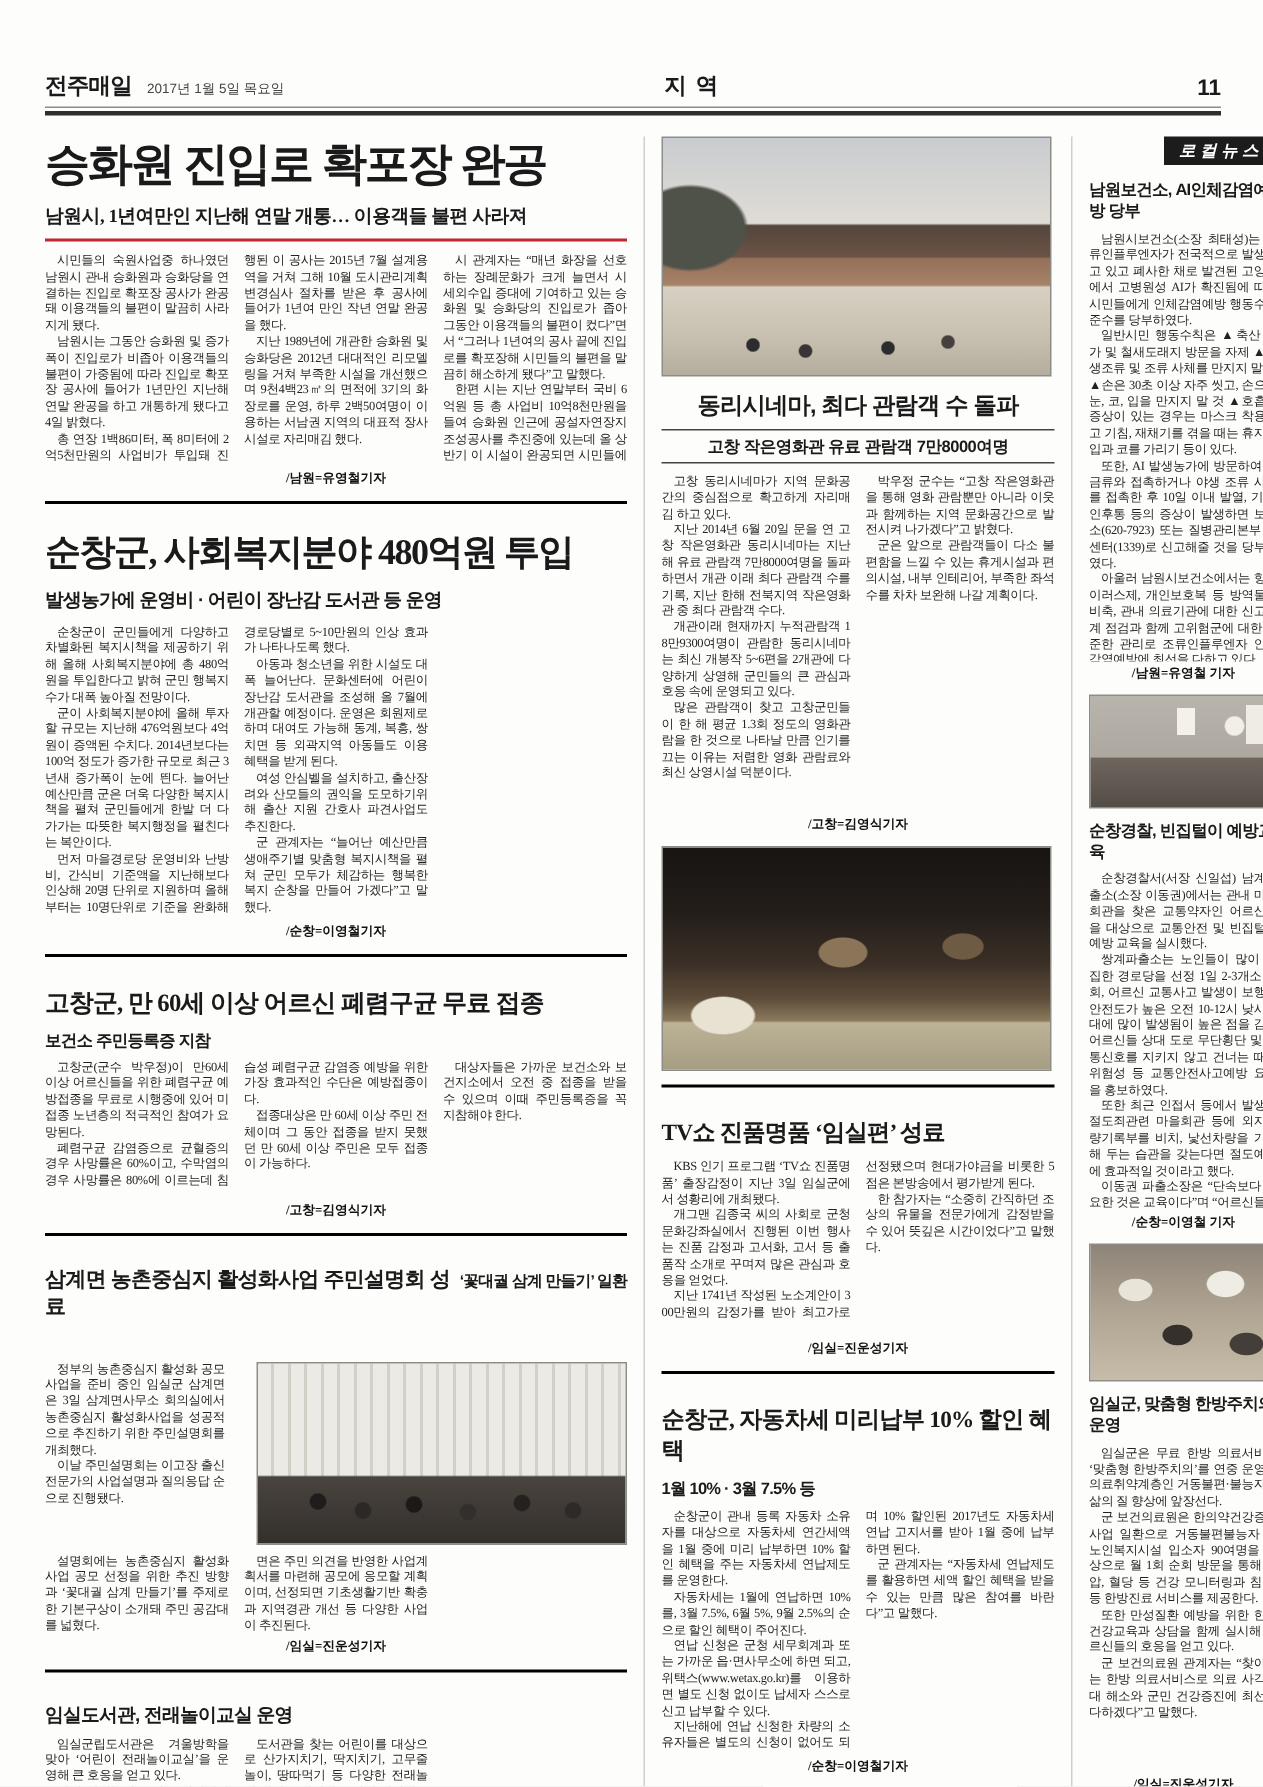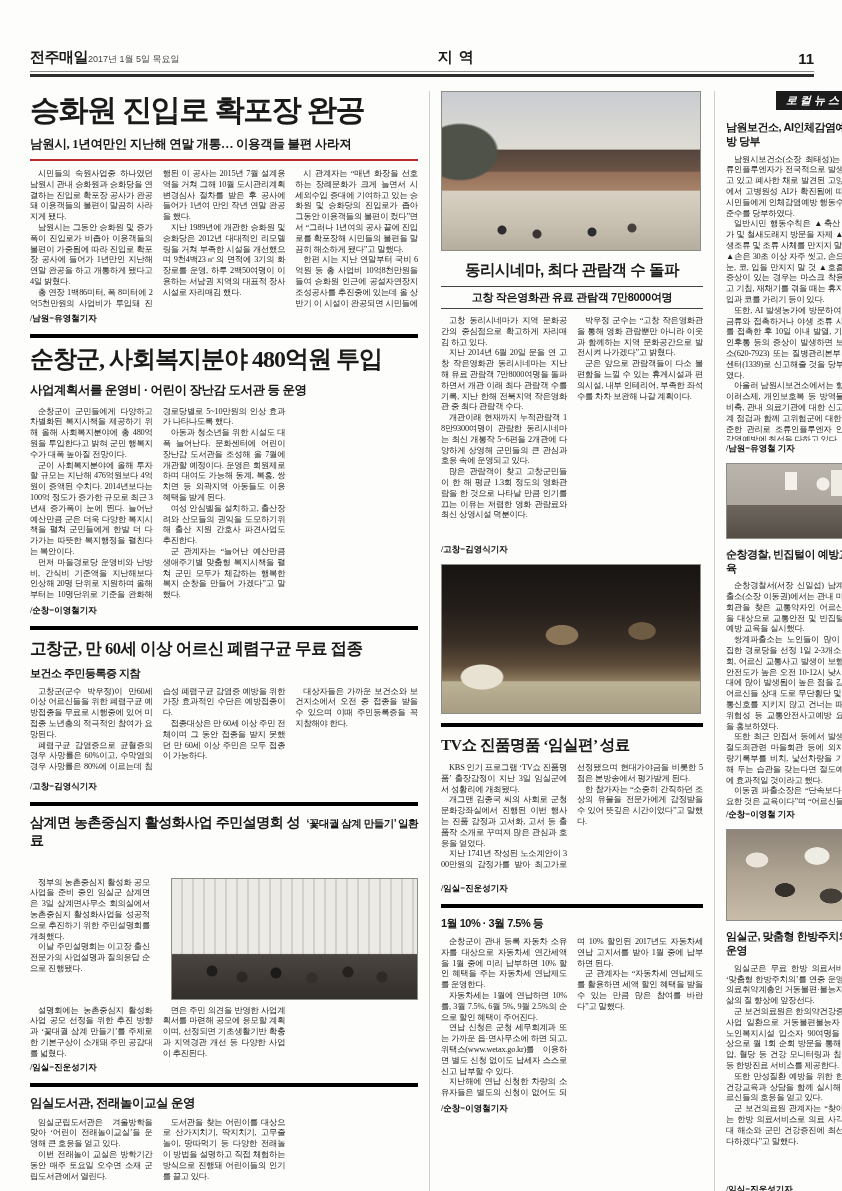--- a/index.html
+++ b/index.html
@@ -2,33 +2,33 @@
 <html><head>
 <meta charset="utf-8">
 <style>
   html,body{margin:0;padding:0;background:#e9e9e7;}
   .page{position:relative;width:842px;height:1191px;margin:0 auto;background:#fdfdfc;
         font-family:"Liberation Sans",sans-serif;color:#1a1a1a;overflow:hidden;
         box-sizing:border-box;padding:48px 28px 20px 30px;}
   
   .masthead{display:flex;align-items:flex-end;justify-content:space-between;
             border-bottom:1px solid #8c8c8c;padding-bottom:4px;}
-  .mh-left{display:flex;align-items:baseline;}
+  .mh-left{display:flex;align-items:baseline;gap:10px;}
   .paper-name{font-size:15px;font-weight:800;letter-spacing:-0.5px;}
   .paper-date{font-size:9px;color:#444;}
   .mh-center{font-size:15px;font-weight:800;letter-spacing:6px;transform:translateX(-30px);}
   .mh-right{font-size:15px;font-weight:800;}
   .thickrule{height:3px;background:#2e2e2e;margin-top:2px;}
   
   .content{display:flex;margin-top:14px;}
   .strip-a{width:388px;flex:0 0 388px;}
   .strip-b{width:262px;flex:0 0 262px;margin-left:11px;padding-left:11px;border-left:1px solid #cfcfcb;}
   .strip-c{width:126px;flex:0 0 126px;margin-left:11px;padding-left:11px;border-left:1px solid #cfcfcb;}
   article{display:block;}
-  .sect{border-top:4px solid #000000;margin-top:9px;padding-top:8px;}
+  .sect{border-top:2px solid #000000;margin-top:9px;padding-top:20px;}
   
   .h-lead{margin:2px 0 10px 0;font-size:30px;font-weight:800;letter-spacing:-1.5px;line-height:1.1;}
   .deck-lead{font-family:"Liberation Serif",serif;font-size:12.5px;font-weight:700;
              letter-spacing:-0.3px;margin-bottom:6px;}
   .red-rule{height:2px;background:#c1272d;margin-bottom:8px;}
   .h-serif-xl{font-family:"Liberation Serif",serif;font-size:24px;font-weight:700;
               letter-spacing:-1px;margin:0 0 8px 0;line-height:1.15;}
   .h-serif-md{font-family:"Liberation Serif",serif;font-size:16.5px;font-weight:700;
               letter-spacing:-0.5px;margin:0 0 6px 0;}
   .h-serif-sm{font-family:"Liberation Serif",serif;font-size:15.5px;font-weight:700;
@@ -44,21 +44,21 @@
   .hl-row{display:flex;align-items:baseline;justify-content:space-between;margin-bottom:6px;}
   .hl-row .h-goth-md{margin:0;}
   .sub-right{font-size:10.5px;font-weight:800;letter-spacing:-0.5px;white-space:nowrap;}
   
   .body{font-family:"Liberation Serif",serif;font-size:8.3px;line-height:10.8px;
         color:#222;text-align:justify;word-break:break-all;letter-spacing:-0.2px;overflow:hidden;}
   .body p{margin:0;text-indent:8px;}
   .cols3{column-count:3;column-gap:10px;column-fill:auto;}
   .cols2{column-count:2;column-gap:10px;column-fill:auto;}
   .byline{font-family:"Liberation Serif",serif;font-size:8.5px;font-weight:700;
-          text-align:left;margin-top:2px;color:#111;}
+          text-align:center;margin-top:2px;color:#111;}
   
   .photo{border:1px solid #8d8d88;box-sizing:border-box;}
   .photo-main{width:260px;height:160px;
     background:
       radial-gradient(circle 5px at 60px 138px,#2c2c2c 0 4px,transparent 5px),
       radial-gradient(circle 5px at 95px 142px,#3a3434 0 4px,transparent 5px),
       radial-gradient(circle 5px at 150px 140px,#2c2c30 0 4px,transparent 5px),
       radial-gradient(circle 5px at 190px 136px,#45403c 0 4px,transparent 5px),
       radial-gradient(ellipse 60px 45px at 18px 60px,#4e5248 0 60%,transparent 65%),
       linear-gradient(180deg,#c9ccd0 0%,#dfdcd4 36%,#54453c 37%,#6b5346 50%,
@@ -132,21 +132,21 @@
             <p>총 연장 1백86미터, 폭 8미터에 2억5천만원의 사업비가 투입돼 진행된 이 공사는 2015년 7월 설계용역을 거쳐 그해 10월 도시관리계획 변경심사 절차를 받은 후 공사에 들어가 1년여 만인 작년 연말 완공을 했다.</p>
             <p>지난 1989년에 개관한 승화원 및 승화당은 2012년 대대적인 리모델링을 거쳐 부족한 시설을 개선했으며 9천4백23㎡의 면적에 3기의 화장로를 운영, 하루 2백50여명이 이용하는 서남권 지역의 대표적 장사시설로 자리매김 했다.</p>
             <p>시 관계자는 “매년 화장을 선호하는 장례문화가 크게 늘면서 시 세외수입 증대에 기여하고 있는 승화원 및 승화당의 진입로가 좁아 그동안 이용객들의 불편이 컸다”면서 “그러나 1년여의 공사 끝에 진입로를 확포장해 시민들의 불편을 말끔히 해소하게 됐다”고 말했다.</p>
             <p>한편 시는 지난 연말부터 국비 6억원 등 총 사업비 10억8천만원을 들여 승화원 인근에 공설자연장지 조성공사를 추진중에 있는데 올 상반기 이 시설이 완공되면 시민들에게 보다 저렴한 비용으로 장지를 제공하게 된다.</p>
           </div>
         <div class="byline">/남원=유영철기자</div>
       </article>
 
       <article class="sect">
         <h2 class="h-serif-xl">순창군, 사회복지분야 480억원 투입</h2>
-        <div class="subhead">사업계획서를 운영비 · 어린이 장난감 도서관 등 운영</div>
+        <div class="subhead">발생농가에 운영비 · 어린이 장난감 도서관 등 운영</div>
         <div class="body cols3" style="height:196px">
 
         <p>순창군이 군민들에게 다양하고 차별화된 복지시책을 제공하기 위해 올해 사회복지분야에 총 480억원을 투입한다고 밝혀 군민 행복지수가 대폭 높아질 전망이다.</p>
             <p>군이 사회복지분야에 올해 투자할 규모는 지난해 476억원보다 4억원이 증액된 수치다. 2014년보다는 100억 정도가 증가한 규모로 최근 3년새 증가폭이 눈에 띈다. 늘어난 예산만큼 군은 더욱 다양한 복지시책을 펼쳐 군민들에게 한발 더 다가가는 따뜻한 복지행정을 펼친다는 복안이다.</p>
             <p>먼저 마을경로당 운영비와 난방비, 간식비 기준액을 지난해보다 인상해 20명 단위로 지원하며 올해부터는 10명단위로 기준을 완화해 경로당별로 5~10만원의 인상 효과가 나타나도록 했다.</p>
             <p>아동과 청소년을 위한 시설도 대폭 늘어난다. 문화센터에 어린이 장난감 도서관을 조성해 올 7월에 개관할 예정이다. 운영은 회원제로 하며 대여도 가능해 동계, 복흥, 쌍치면 등 외곽지역 아동들도 이용 혜택을 받게 된다.</p>
             <p>여성 안심벨을 설치하고, 출산장려와 산모들의 권익을 도모하기위해 출산 지원 간호사 파견사업도 추진한다.</p>
             <p>군 관계자는 “늘어난 예산만큼 생애주기별 맞춤형 복지시책을 펼쳐 군민 모두가 체감하는 행복한 복지 순창을 만들어 가겠다”고 말했다.</p>
           </div>
         <div class="byline">/순창=이영철기자</div>
@@ -226,20 +226,21 @@
 
         <p>KBS 인기 프로그램 ‘TV쇼 진품명품’ 출장감정이 지난 3일 임실군에서 성황리에 개최됐다.</p>
             <p>개그맨 김종국 씨의 사회로 군청 문화강좌실에서 진행된 이번 행사는 진품 감정과 고서화, 고서 등 출품작 소개로 꾸며져 많은 관심과 호응을 얻었다.</p>
             <p>지난 1741년 작성된 노소계안이 300만원의 감정가를 받아 최고가로 선정됐으며 현대가야금을 비롯한 5점은 본방송에서 평가받게 된다.</p>
             <p>한 참가자는 “소중히 간직하던 조상의 유물을 전문가에게 감정받을 수 있어 뜻깊은 시간이었다”고 말했다.</p>
           </div>
         <div class="byline">/임실=진운성기자</div>
       </article>
 
       <article class="sect">
+        <h2 class="h-serif-sm">순창군, 자동차세 미리납부 10% 할인 혜택</h2>
         <div class="subhead-sm">1월 10% · 3월 7.5% 등</div>
         <div class="body cols2" style="height:164px">
 
         <p>순창군이 관내 등록 자동차 소유자를 대상으로 자동차세 연간세액을 1월 중에 미리 납부하면 10% 할인 혜택을 주는 자동차세 연납제도를 운영한다.</p>
             <p>자동차세는 1월에 연납하면 10%를, 3월 7.5%, 6월 5%, 9월 2.5%의 순으로 할인 혜택이 주어진다.</p>
             <p>연납 신청은 군청 세무회계과 또는 가까운 읍·면사무소에 하면 되고, 위택스(www.wetax.go.kr)를 이용하면 별도 신청 없이도 납세자 스스로 신고 납부할 수 있다.</p>
             <p>지난해에 연납 신청한 차량의 소유자들은 별도의 신청이 없어도 되며 10% 할인된 2017년도 자동차세 연납 고지서를 받아 1월 중에 납부하면 된다.</p>
             <p>군 관계자는 “자동차세 연납제도를 활용하면 세액 할인 혜택을 받을 수 있는 만큼 많은 참여를 바란다”고 말했다.</p>
           </div>
         <div class="byline">/순창=이영철기자</div>

